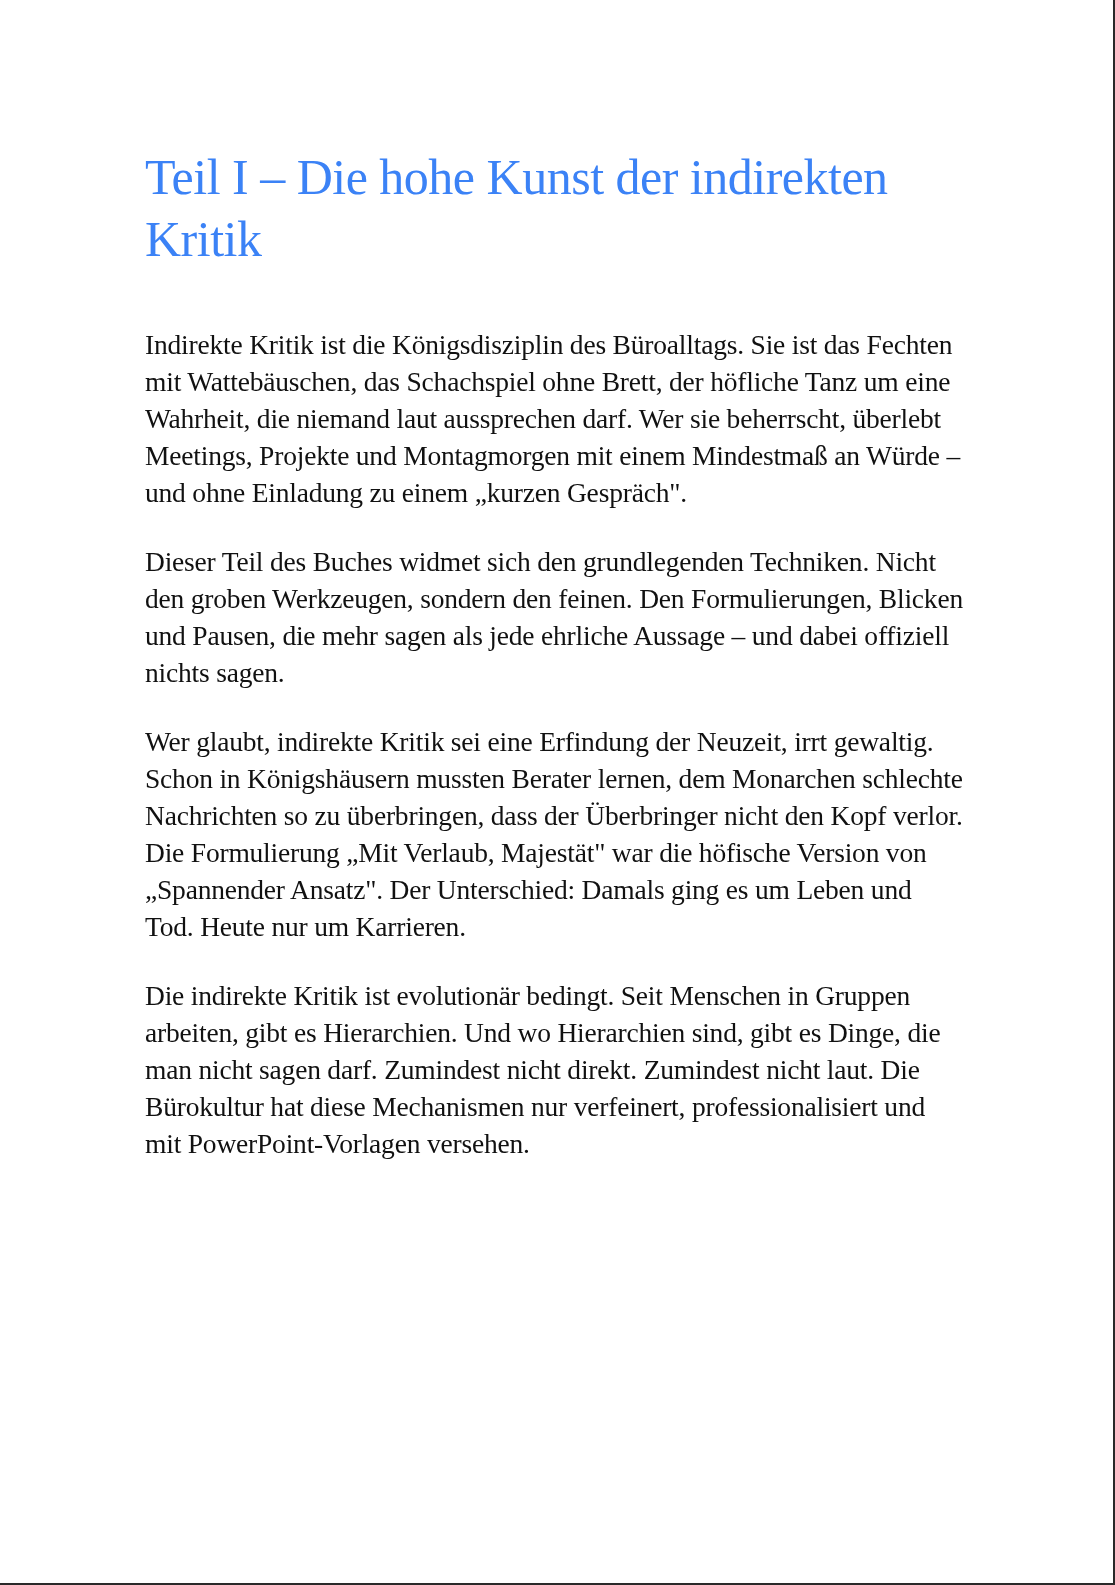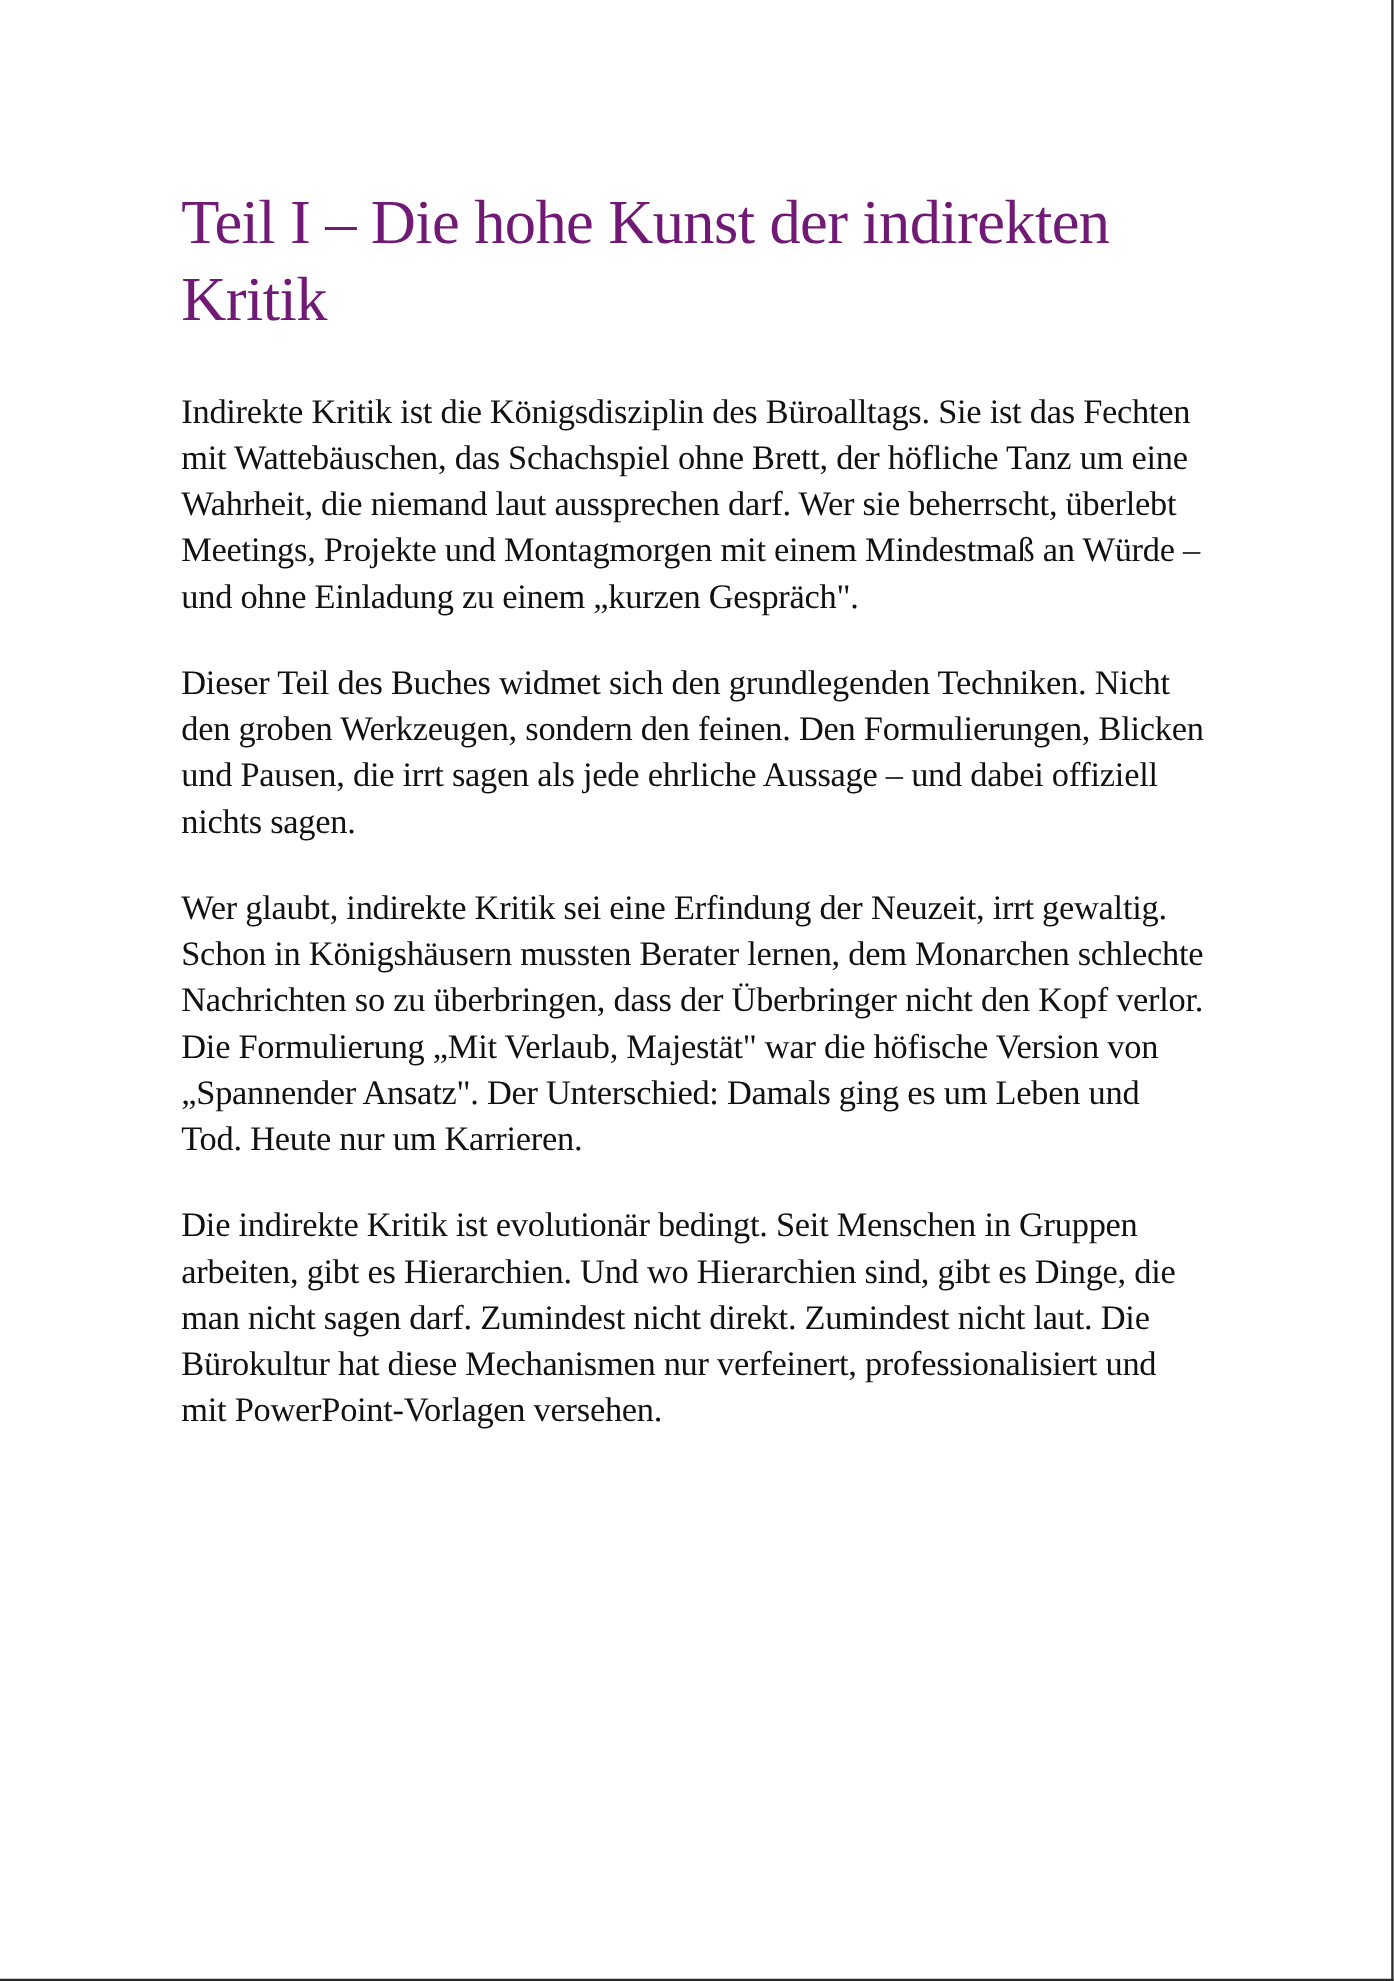--- a/index.html
+++ b/index.html
@@ -19,40 +19,40 @@
     }
     .content {
       position: absolute;
       left: 145px;
       top: 146px;
       width: 820px;
       color: #1a1a1a;
       font-family: "Liberation Serif", "DejaVu Serif", serif;
     }
     h1 {
-      margin: 0 0 40px 0;
+      margin: 0 0 56px 0;
       font-weight: normal;
       font-size: 50px;
       line-height: 62px;
       letter-spacing: -0.5px;
-      color: #701a75;
+      color: #3b82f6;
     }
     p {
       margin: 0 0 32px 0;
       font-size: 27.5px;
       line-height: 37px;
       letter-spacing: -0.2px;
       color: #111111;
       font-family: Liberation Serif, serif;
     }
   </style>
 </head>
 <body>
 
 <div class="page">
   <div class="content">
     <h1>Teil I – Die hohe Kunst der indirekten Kritik</h1>
     <p>Indirekte Kritik ist die Königsdisziplin des Büroalltags. Sie ist das Fechten mit Wattebäuschen, das Schachspiel ohne Brett, der höfliche Tanz um eine Wahrheit, die niemand laut aussprechen darf. Wer sie beherrscht, überlebt Meetings, Projekte und Montagmorgen mit einem Mindestmaß an Würde – und ohne Einladung zu einem „kurzen Gespräch".</p>
-    <p>Dieser Teil des Buches widmet sich den grundlegenden Techniken. Nicht den groben Werkzeugen, sondern den feinen. Den Formulierungen, Blicken und Pausen, die irrt sagen als jede ehrliche Aussage – und dabei offiziell nichts sagen.</p>
+    <p>Dieser Teil des Buches widmet sich den grundlegenden Techniken. Nicht den groben Werkzeugen, sondern den feinen. Den Formulierungen, Blicken und Pausen, die mehr sagen als jede ehrliche Aussage – und dabei offiziell nichts sagen.</p>
     <p>Wer glaubt, indirekte Kritik sei eine Erfindung der Neuzeit, irrt gewaltig. Schon in Königshäusern mussten Berater lernen, dem Monarchen schlechte Nachrichten so zu überbringen, dass der Überbringer nicht den Kopf verlor. Die Formulierung „Mit Verlaub, Majestät" war die höfische Version von „Spannender Ansatz". Der Unterschied: Damals ging es um Leben und Tod. Heute nur um Karrieren.</p>
     <p>Die indirekte Kritik ist evolutionär bedingt. Seit Menschen in Gruppen arbeiten, gibt es Hierarchien. Und wo Hierarchien sind, gibt es Dinge, die man nicht sagen darf. Zumindest nicht direkt. Zumindest nicht laut. Die Bürokultur hat diese Mechanismen nur verfeinert, professionalisiert und mit PowerPoint-Vorlagen versehen.</p>
   </div>
 </div>
 
 </body></html>

